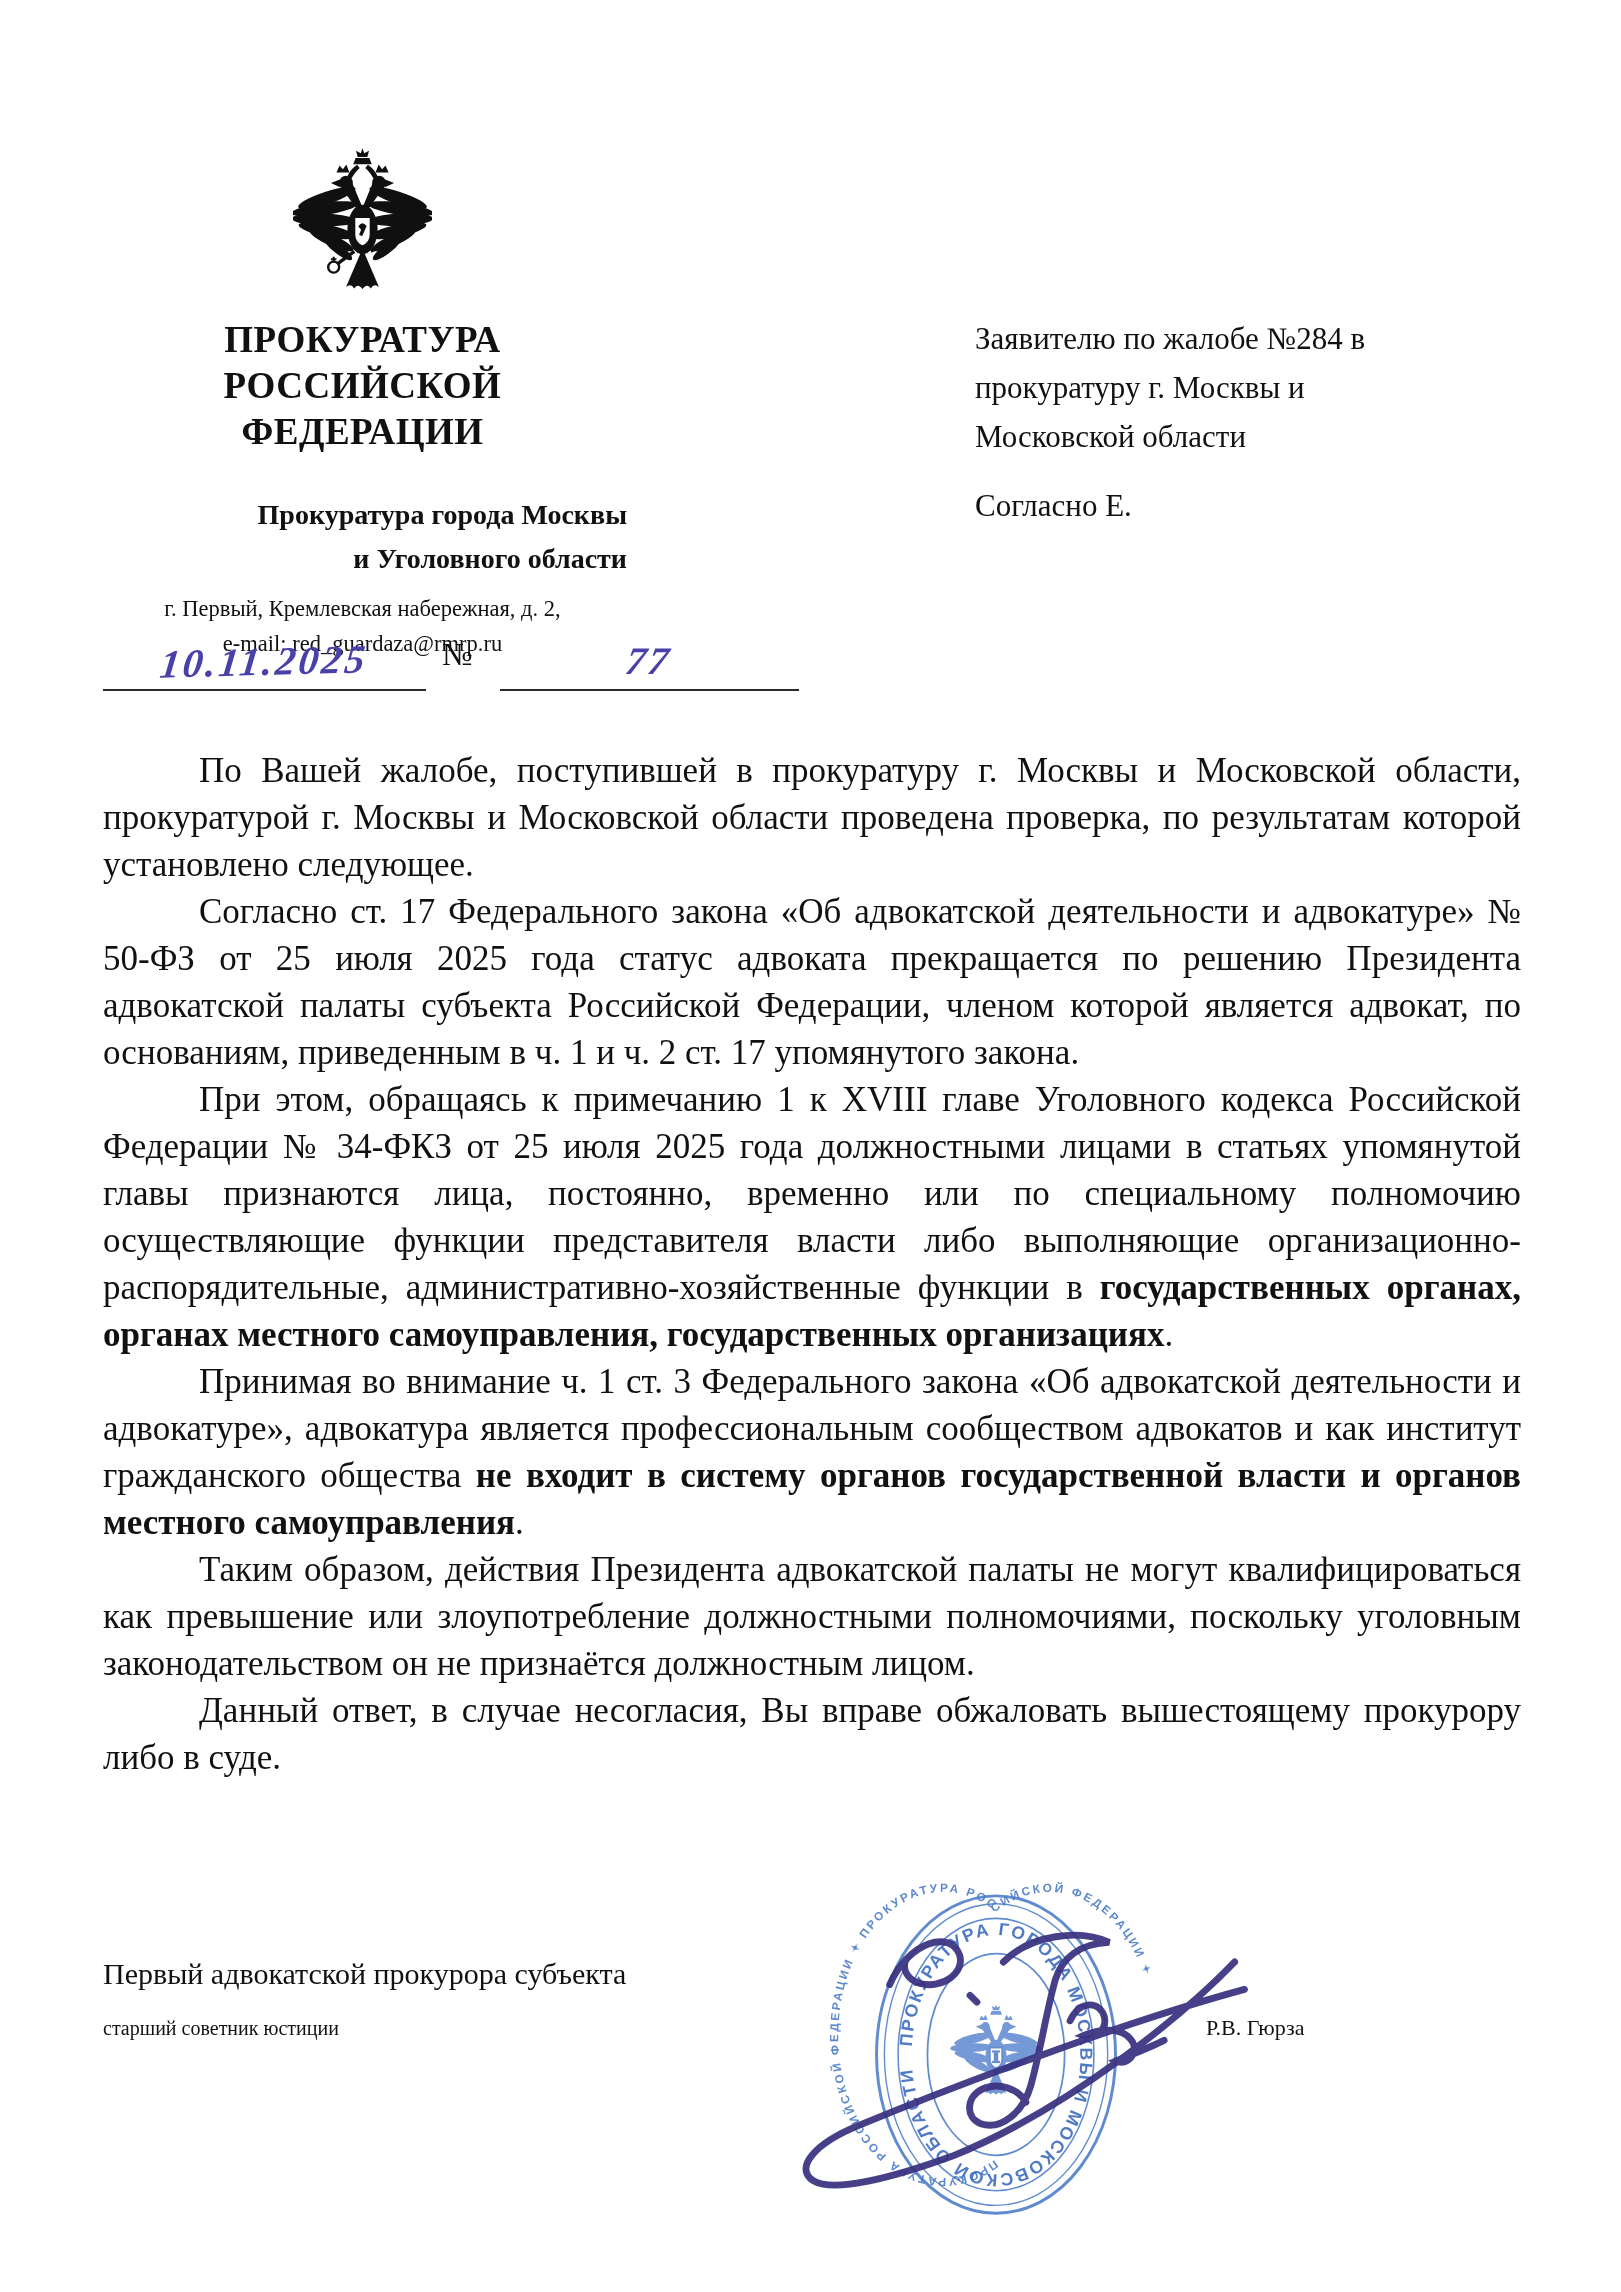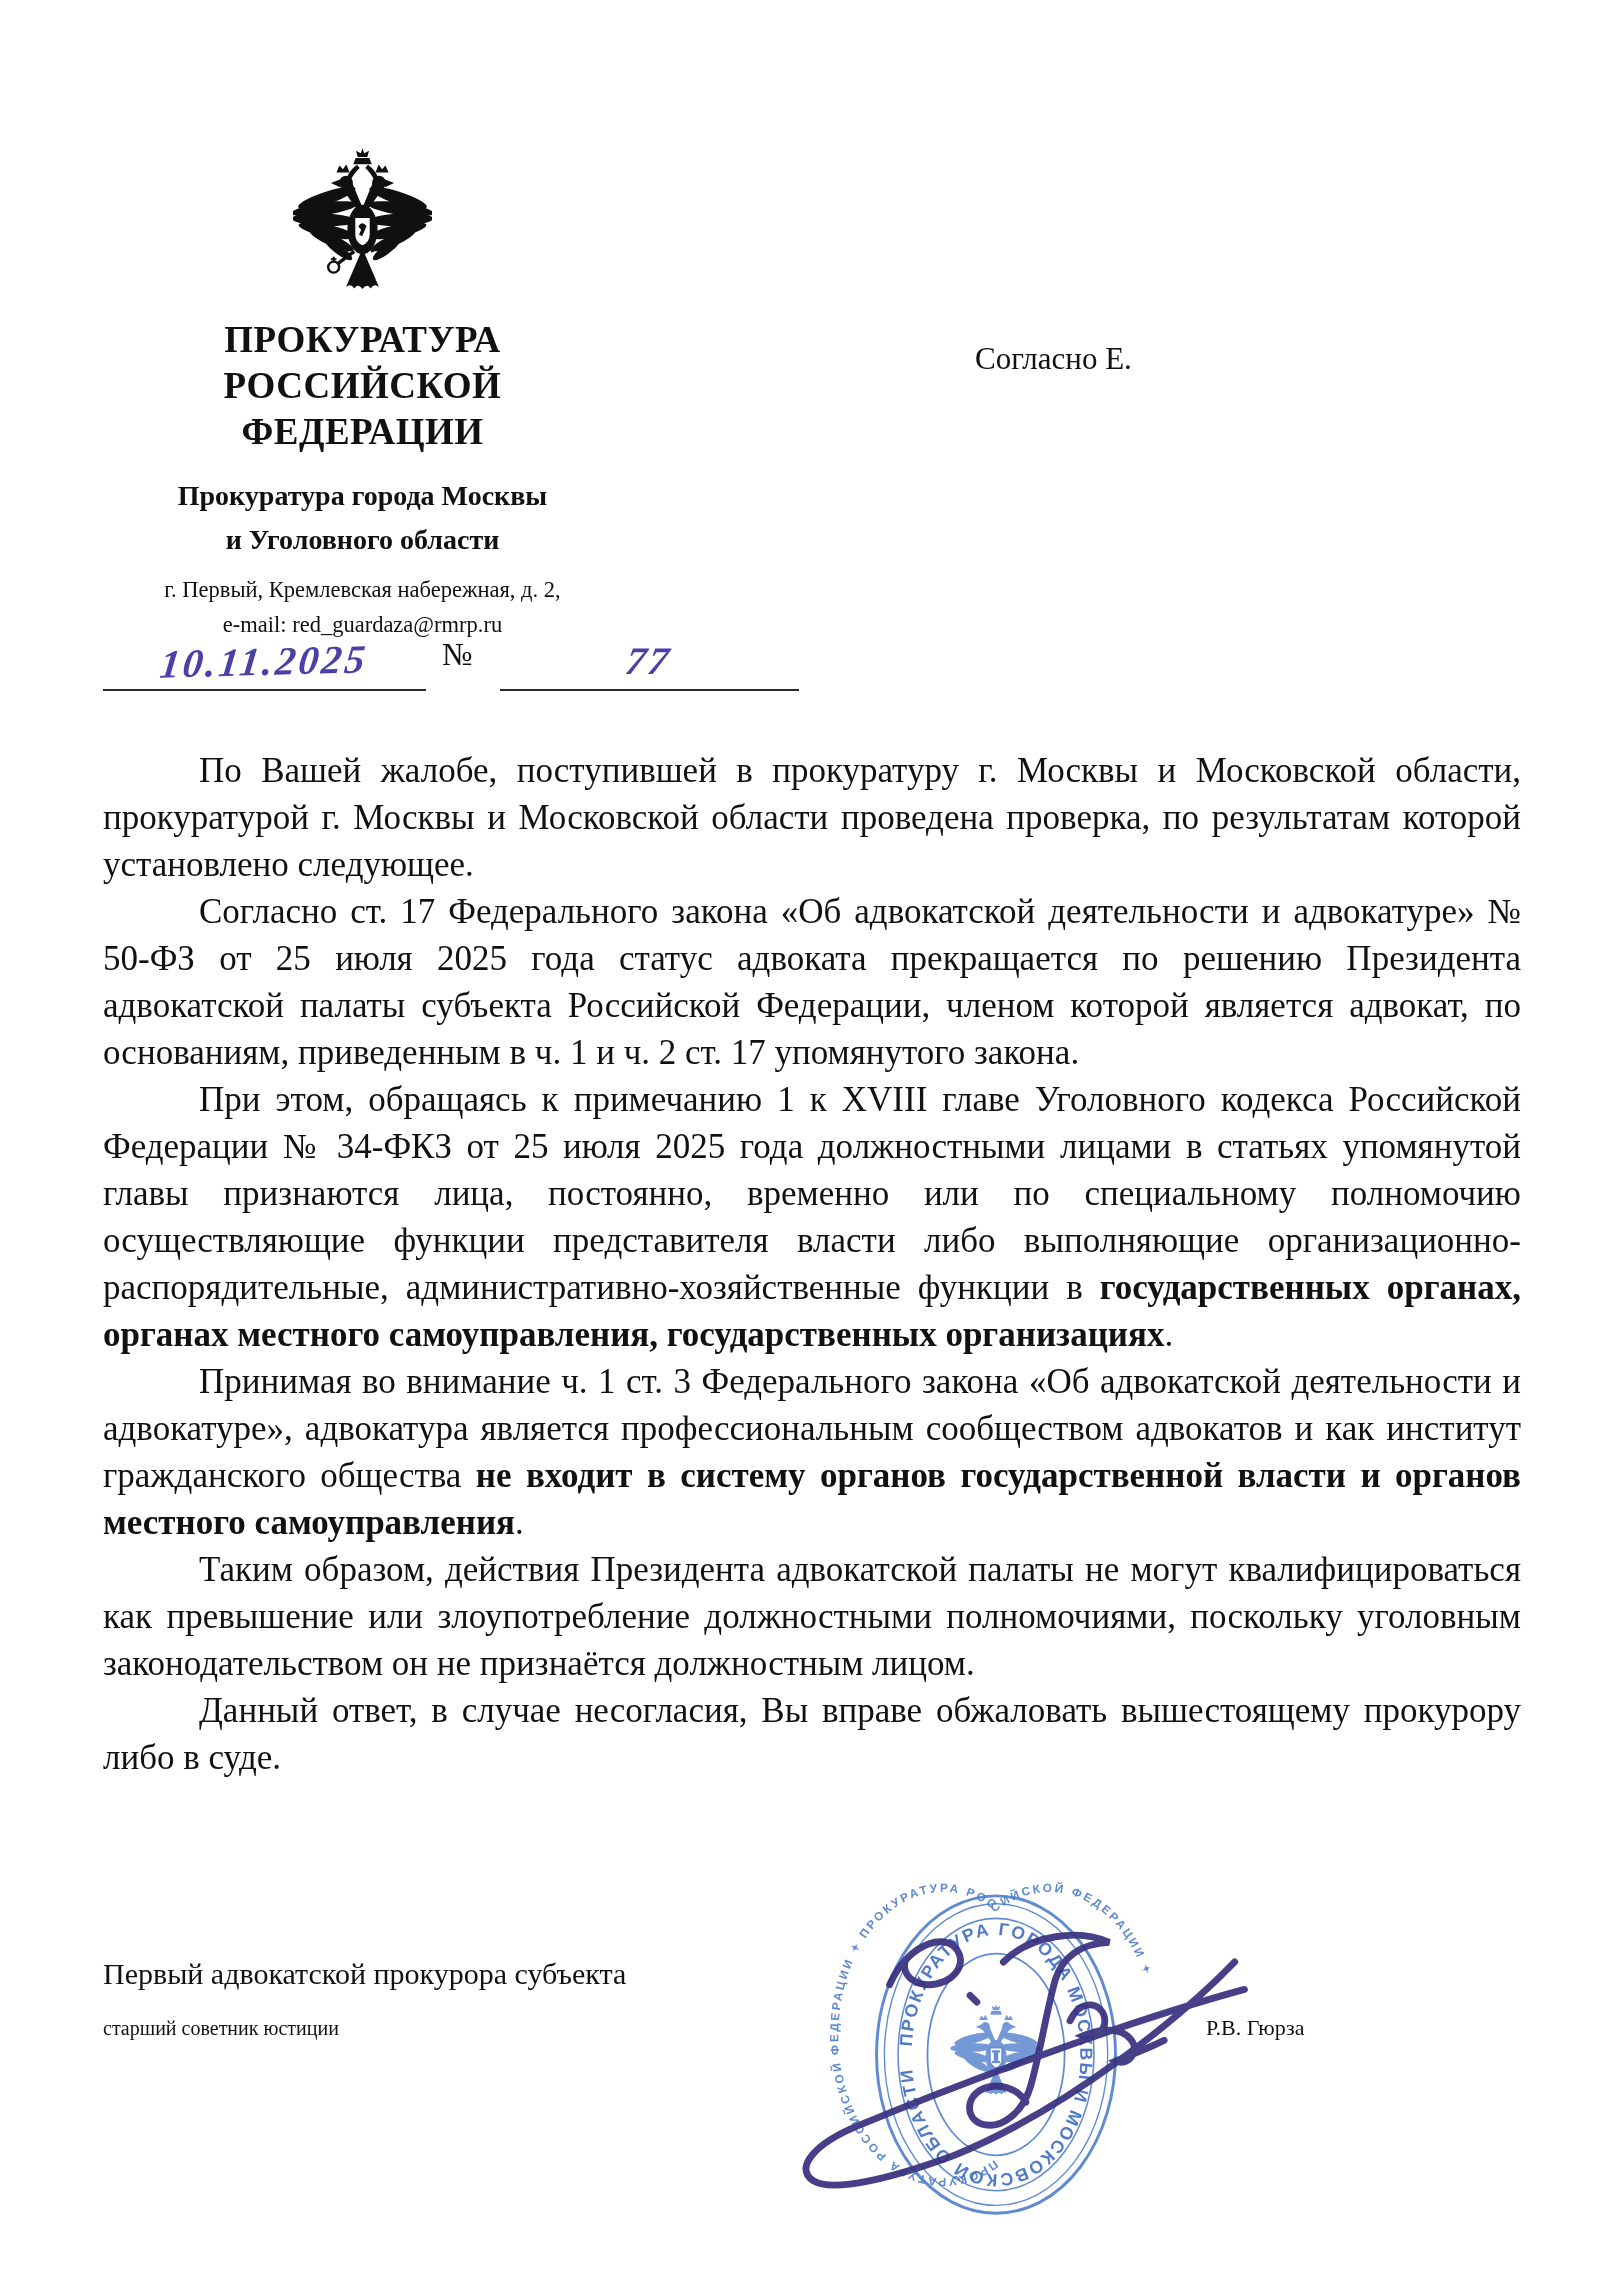--- a/index.html
+++ b/index.html
@@ -11,21 +11,21 @@
     color:#111;
     overflow:hidden;
   }
   
   .letterhead {
     position:absolute; left:98px; top:147px; width:529px;
     text-align:center;
   }
   .emblem { display:block; margin:0 auto; }
   .org-title { margin-top:19px; font-weight:bold; font-size:37px; line-height:46px; letter-spacing:0.5px; }
-  .office-title { margin-top:19px; font-weight:bold; font-size:28px; line-height:44px; }
+  .office-title { margin-top:38px; font-weight:bold; font-size:28px; line-height:44px;text-align:right; }
   .contact { margin-top:9.8px; font-size:22.5px; line-height:35px; }
   
   .date-row { position:absolute; left:103px; top:630px; width:696px; height:61px; }
   .date-field {
     position:absolute; left:0; bottom:0; width:323px; height:59px;
     border-bottom:2px solid #2a2a2a; text-align:center;
   }
   .num-field {
     position:absolute; left:397px; bottom:0; width:299px; height:59px;
     border-bottom:2px solid #2a2a2a; text-align:center;
@@ -122,20 +122,25 @@
     <div class="date-field">
       <span class="hand">10.11.2025</span>
     </div>
     <div class="no-sign">№</div>
     <div class="num-field">
       <span class="hand small">77</span>
     </div>
   </div>
 
   <div class="recipient">
+    <div id="recipient-lines">
+        <div>Заявителю по жалобе №284 в</div>
+        <div>прокуратуру г. Москвы и</div>
+        <div>Московской области</div>
+      </div>
     <div class="name">Согласно Е.</div>
   </div>
 
   <div class="body-text" id="body-text">
       <p><span>По Вашей жалобе, поступившей в прокуратуру г. Москвы и Московской области, прокуратурой г. Москвы и Московской области проведена проверка, по результатам которой установлено следующее.</span></p>
       <p><span>Согласно ст. 17 Федерального закона «Об адвокатской деятельности и адвокатуре» № 50-ФЗ от 25 июля 2025 года статус адвоката прекращается по решению Президента адвокатской палаты субъекта Российской Федерации, членом которой является адвокат, по основаниям, приведенным в ч. 1 и ч. 2 ст. 17 упомянутого закона.</span></p>
       <p><span>При этом, обращаясь к примечанию 1 к XVIII главе Уголовного кодекса Российской Федерации № 34-ФКЗ от 25 июля 2025 года должностными лицами в статьях упомянутой главы признаются лица, постоянно, временно или по специальному полномочию осуществляющие функции представителя власти либо выполняющие организационно-распорядительные, административно-хозяйственные функции в </span><span class="b">государственных органах, органах местного самоуправления, государственных организациях</span><span>.</span></p>
       <p><span>Принимая во внимание ч. 1 ст. 3 Федерального закона «Об адвокатской деятельности и адвокатуре», адвокатура является профессиональным сообществом адвокатов и как институт гражданского общества </span><span class="b">не входит в систему органов государственной власти и органов местного самоуправления</span><span>.</span></p>
       <p><span>Таким образом, действия Президента адвокатской палаты не могут квалифицироваться как превышение или злоупотребление должностными полномочиями, поскольку уголовным законодательством он не признаётся должностным лицом.</span></p>
       <p><span>Данный ответ, в случае несогласия, Вы вправе обжаловать вышестоящему прокурору либо в суде.</span></p>

